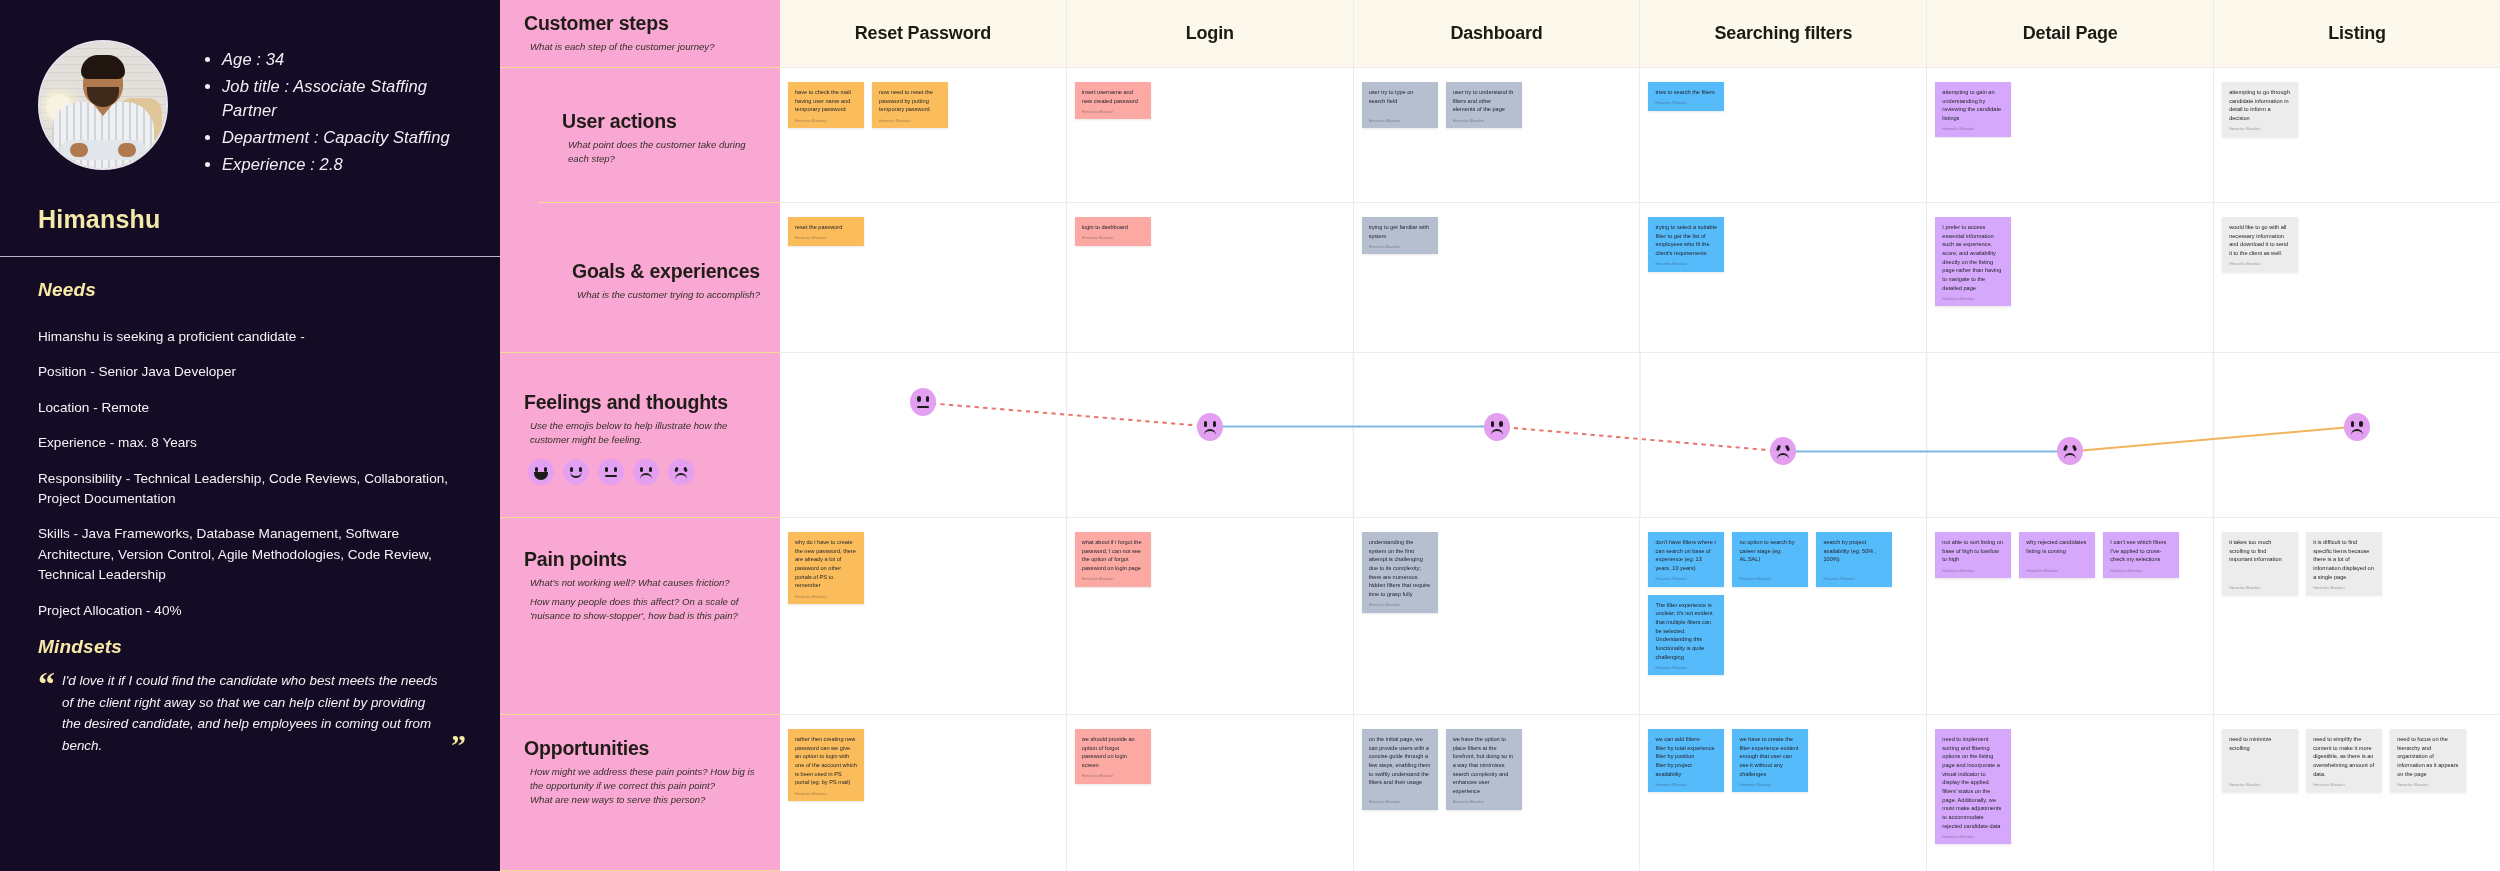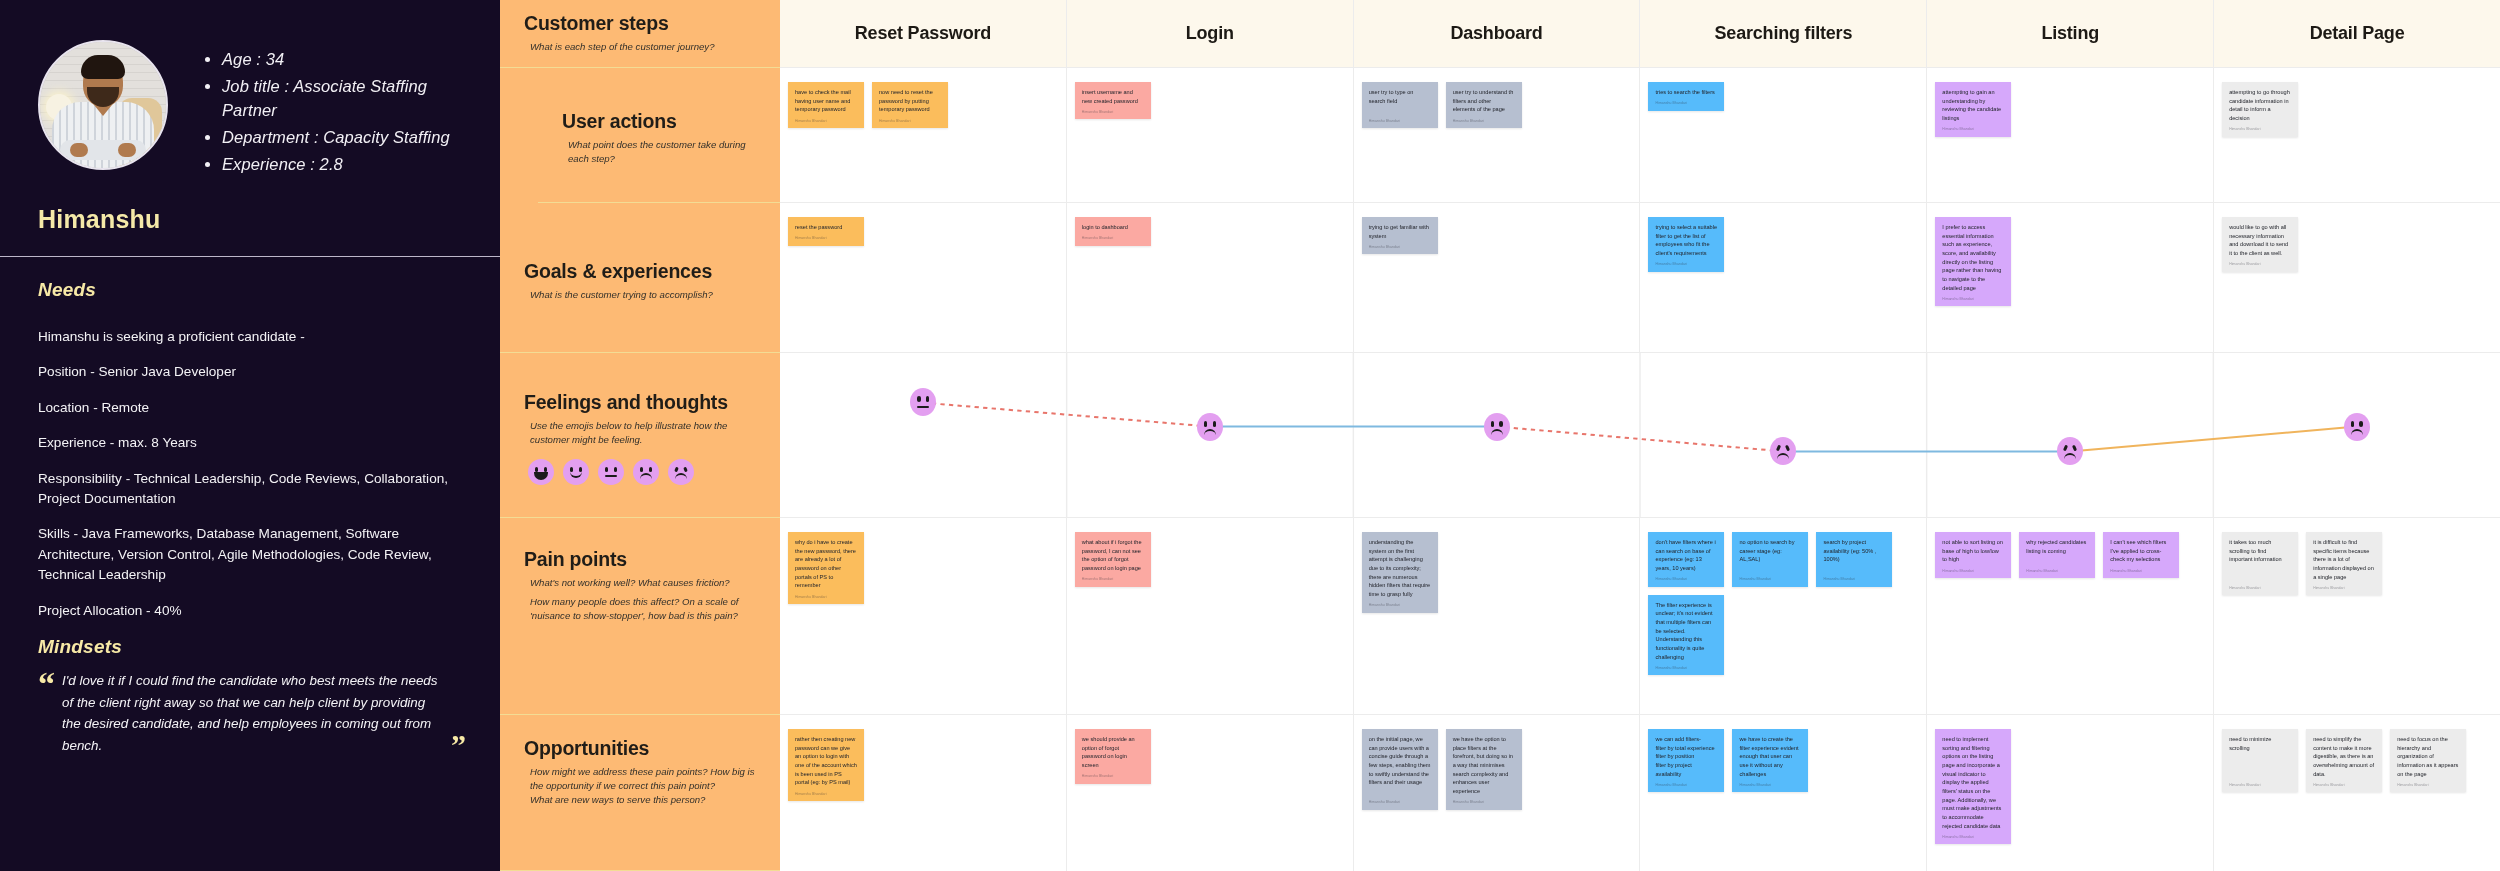--- a/index.html
+++ b/index.html
@@ -65,30 +65,30 @@
   .need-line { font-size: 13.6px; line-height: 1.5; color: #f4f3f6; margin-bottom: 15px; }
   .mindsets-title { margin-top: 10px; margin-bottom: 12px; }
   .quote-block { display: flex; gap: 7px; align-items: flex-start; padding-left: 0px; }
   .qmark { font-size: 34px; line-height: .8; color: #f7e9a6; font-family: "Liberation Serif", serif; font-weight: 700; }
   .qmark.close { font-size: 30px; align-self: flex-end; margin-left: 4px; }
   .quote-text {
     font-size: 13.4px; font-style: italic; line-height: 1.62; color: #f4f3f6; max-width: 392px;
   }
 
   
-  .rowlabels { width: 280px; flex: 0 0 280px; background: #fdba74; }
+  .rowlabels { width: 280px; flex: 0 0 280px; background: #f9a8d4; }
   .rl {
     padding: 16px 20px 10px 24px; border-bottom: 1px solid #f3dc94;
     display: flex; flex-direction: column; justify-content: flex-start;
   }
   .rl h3 { font-size: 19.5px; font-weight: 700; color: #201d18; letter-spacing: -.2px; }
   .rl p { font-size: 9.6px; font-style: italic; color: #33302a; line-height: 1.45; margin-top: 5px; padding-left: 6px; }
   .rl.r-steps   { height: 68px;  justify-content: center; padding-top: 8px; }
   .rl.r-actions { height: 135px; justify-content: center; margin-left: 38px; }
-  .rl.r-goals   { height: 150px; justify-content: center; }
+  .rl.r-goals   { height: 150px; justify-content: center; align-items: flex-end; }
   .rl.r-feel    { height: 165px; justify-content: center; }
   .rl.r-pain    { height: 197px; justify-content: flex-start; padding-top: 30px; }
   .rl.r-opp     { height: 156px; justify-content: flex-start; padding-top: 22px; }
   .emoji-row { display: flex; gap: 9px; margin-top: 13px; padding-left: 4px; }
   .emo {
     width: 26px; height: 26px; border-radius: 50%; background: #e39ff0;
     position: relative; display:inline-block;
   }
   .emo .eye { position:absolute; top:8px; width:3px; height:5px; background:#1b1b1b; border-radius:2px; }
   .emo .eye.l { left:7px; } .emo .eye.r { right:7px; }
@@ -266,24 +266,24 @@
       <div class="cell">
           <span class="step-title">Login</span>
         </div>
       <div class="cell">
           <span class="step-title">Dashboard</span>
         </div>
       <div class="cell">
           <span class="step-title">Searching filters</span>
         </div>
       <div class="cell">
+          <span class="step-title">Detail Page</span>
+        </div>
+      <div class="cell">
           <span class="step-title">Listing</span>
-        </div>
-      <div class="cell">
-          <span class="step-title">Detail Page</span>
         </div>
     </div>
 
     <div class="grid-row row-actions">
         <div class="cell">
           <div class="notes">
             <div class="note c-orange">
               <div style="white-space: pre-line;">have to check the mail having user name and temporary password</div>
               <div class="author">Himanshu Bhandari</div>
             </div>

